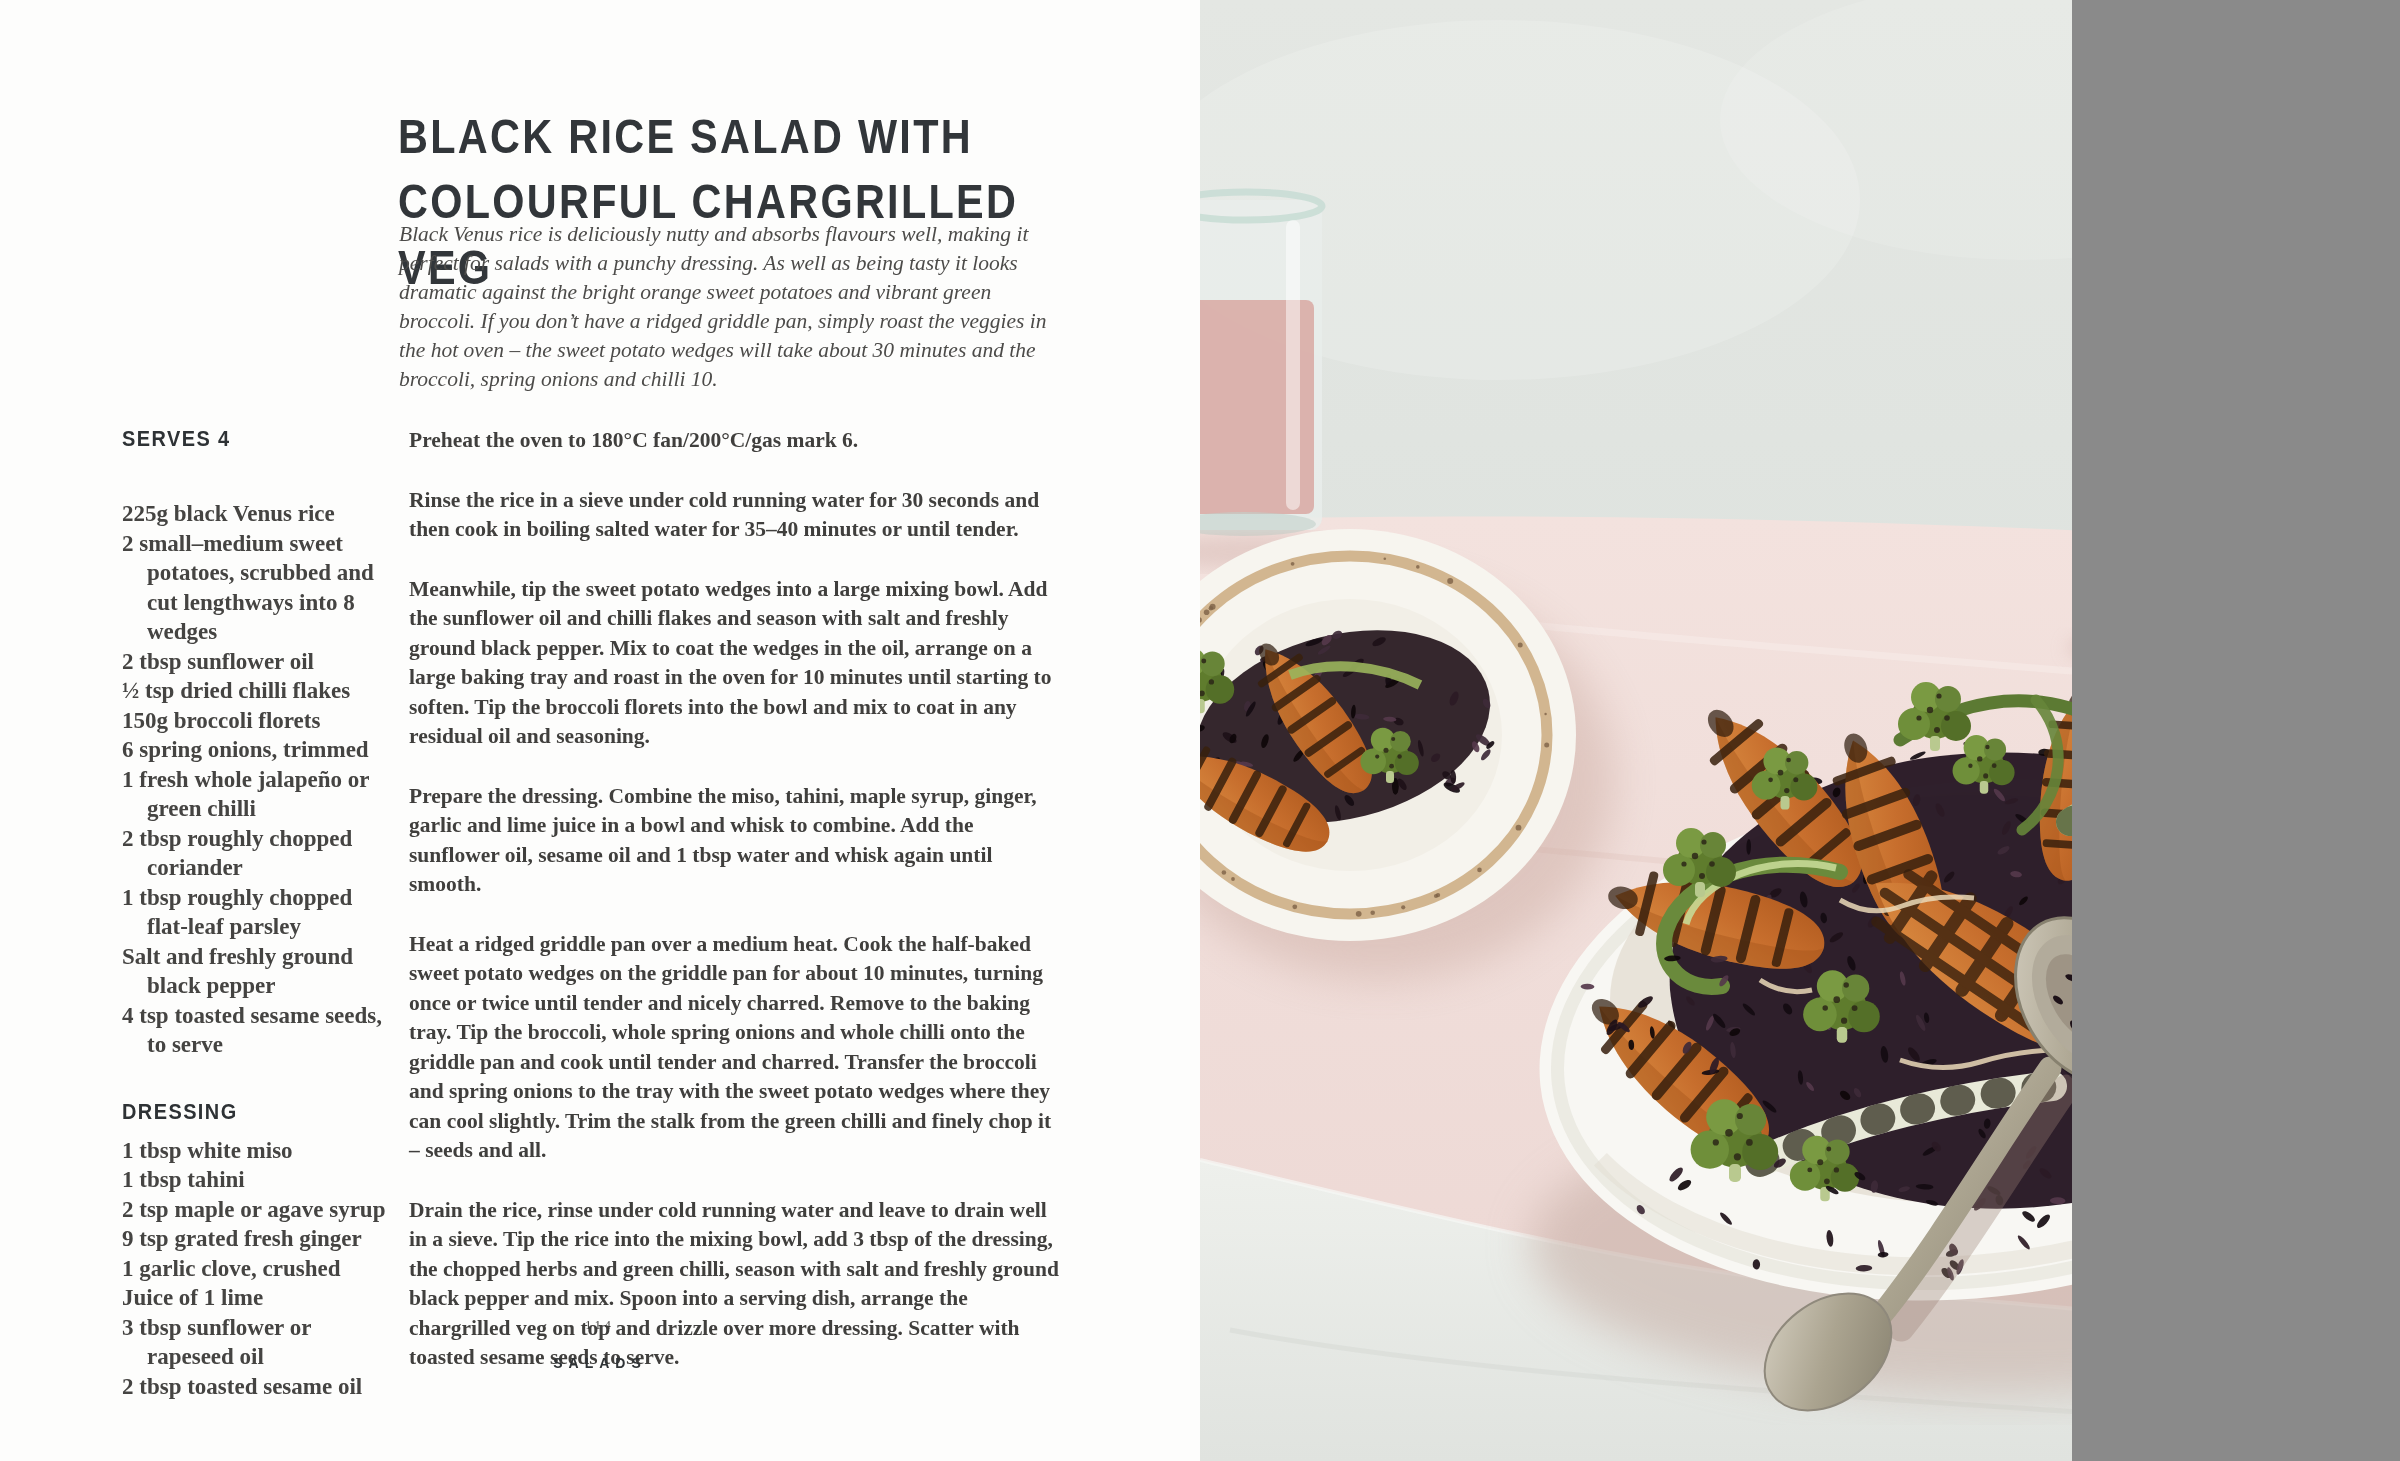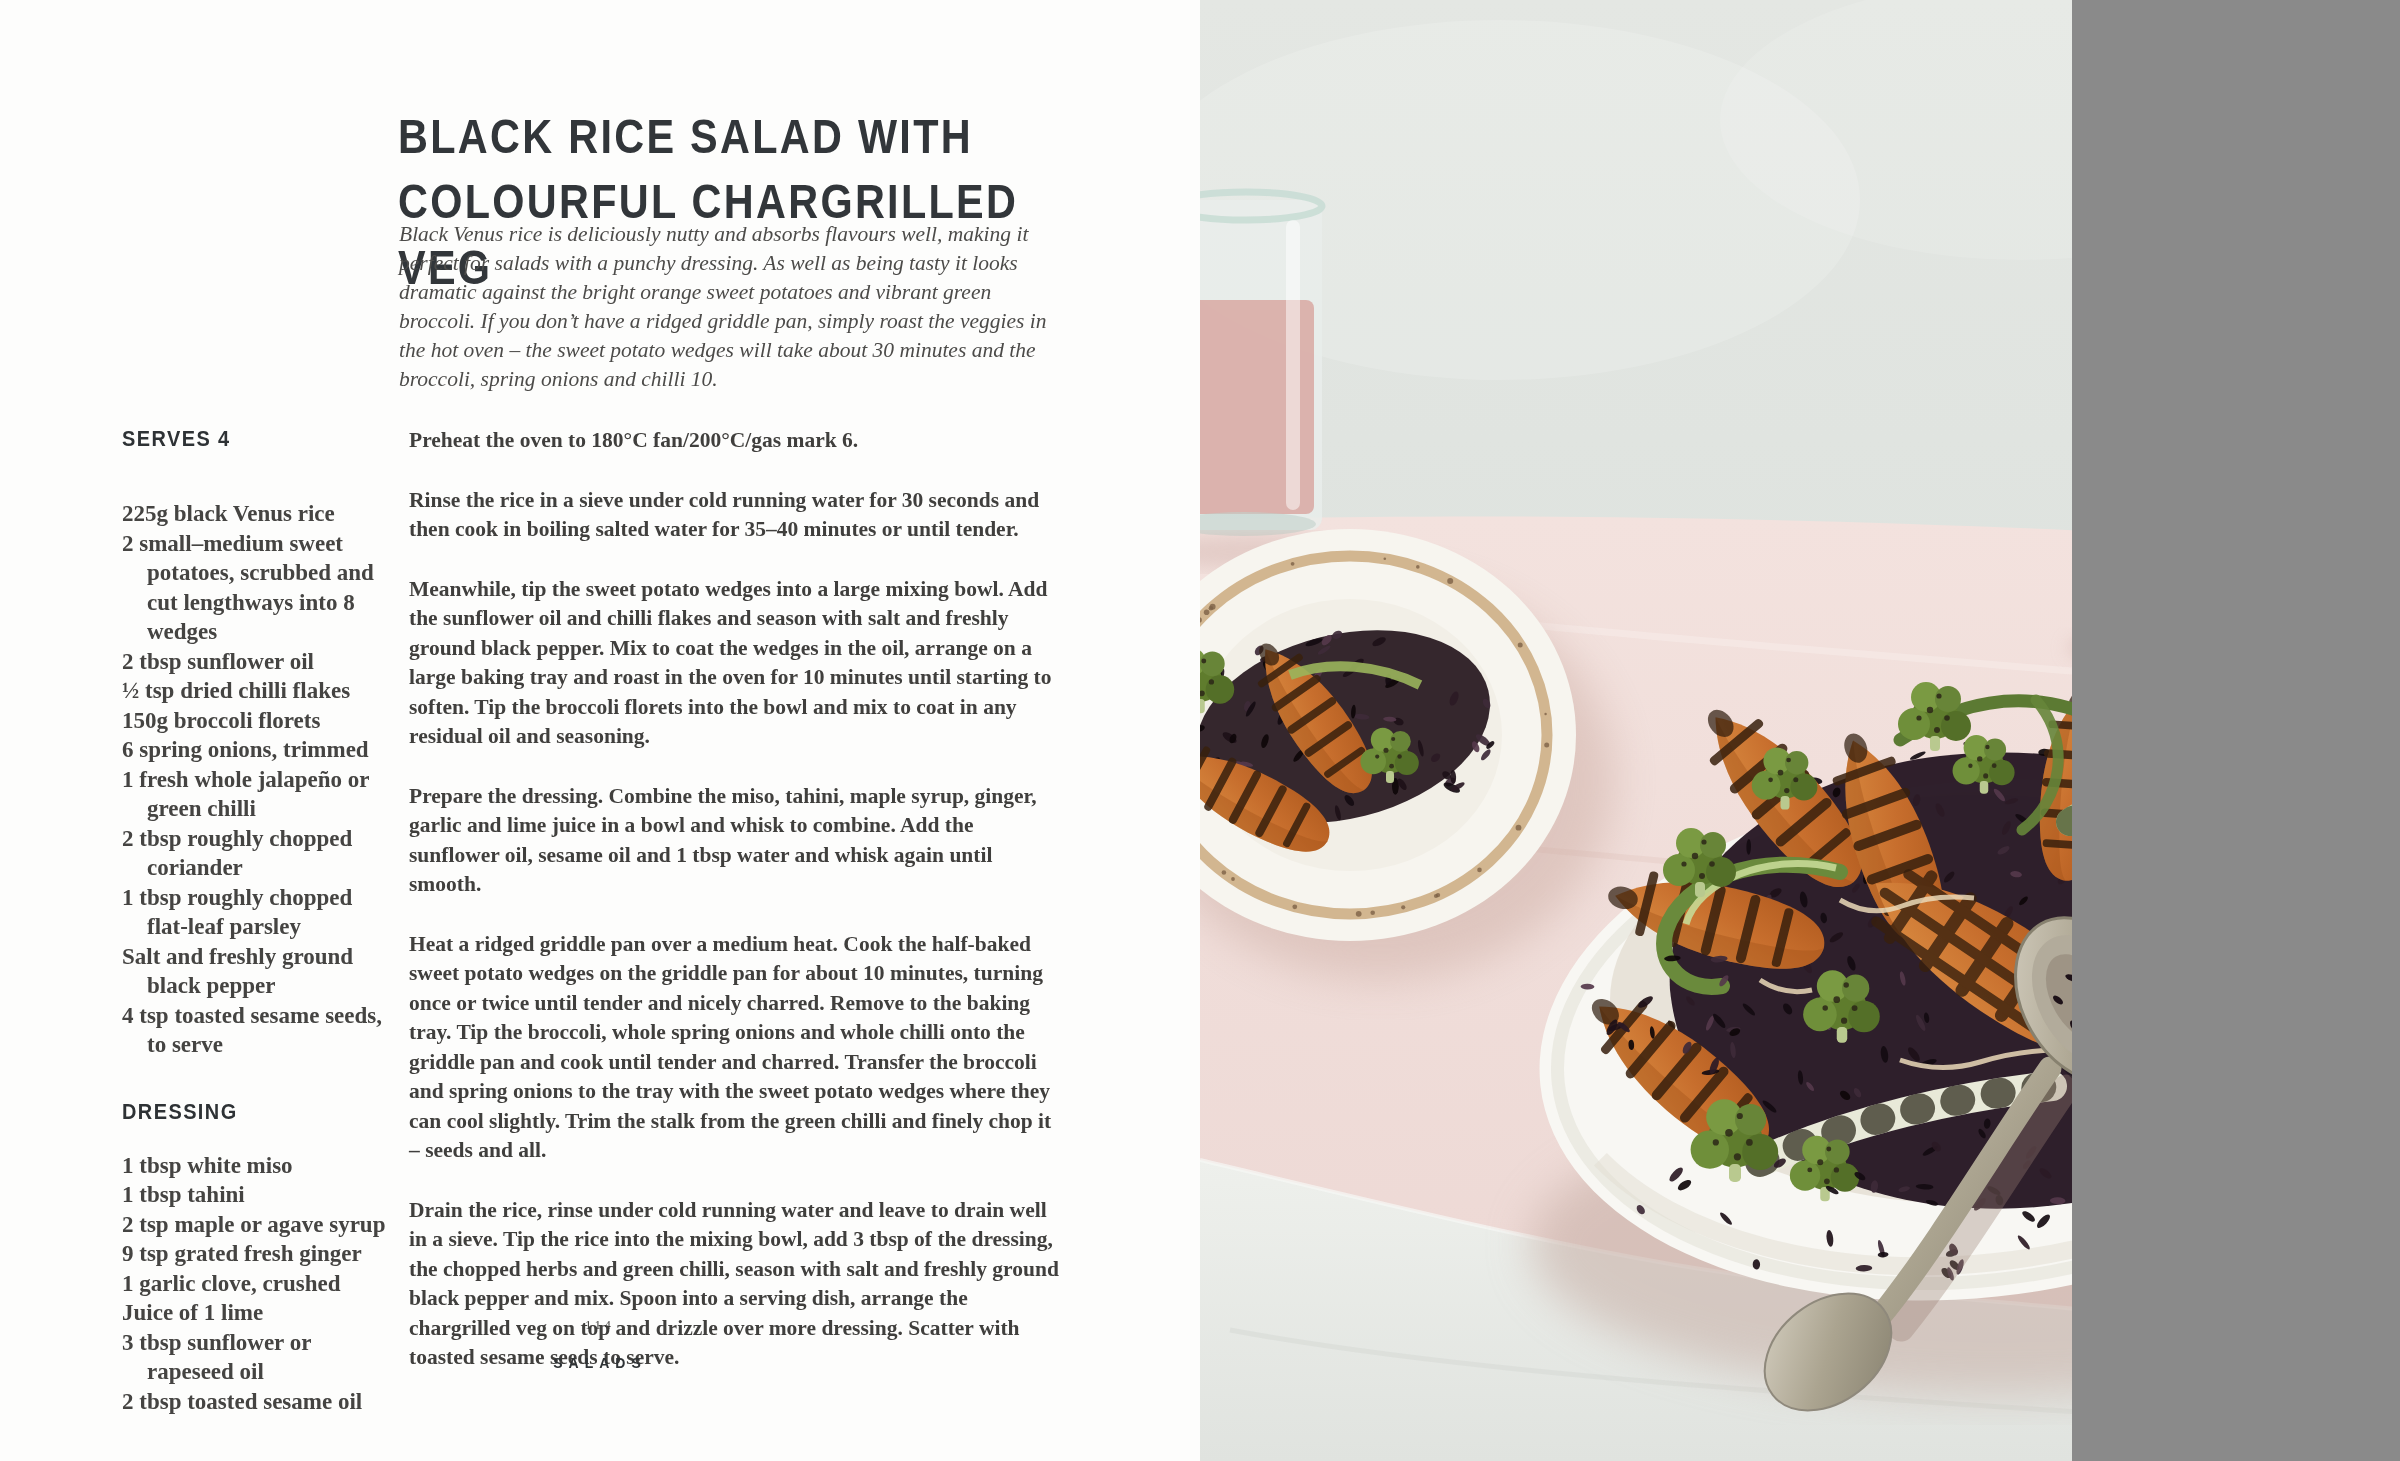--- a/index.html
+++ b/index.html
@@ -16,21 +16,21 @@
          font-style:italic;font-size:21.5px;line-height:29px;color:#4c4b49;}
 
   .sidebar{position:absolute;left:122px;top:426px;width:272px;}
   .side-label{font-family:"Liberation Sans",sans-serif;font-weight:700;
               font-size:21px;letter-spacing:1.5px;color:#2e3235;
               transform:scale(.95,1.05);transform-origin:0 0;}
   .ing-list{margin:49px 0 0 0;padding:0;list-style:none;
             font-weight:700;font-size:23px;line-height:29.5px;color:#454442;}
   .ing-list li{padding-left:25px;text-indent:-25px;}
   .dressing-label{margin-top:39px;}
-  .dressing-list{margin-top:28px;}
+  .dressing-list{margin-top:13px;}
 
   .method{position:absolute;left:398px;top:426px;width:664px;
           font-size:21.5px;line-height:29.5px;color:#403f3d;}
   .method p{margin:0 0 30px 11px;font-weight:bold;}
 
   .footer{position:absolute;left:0;width:1200px;text-align:center;}
   .page-num{top:1318px;font-size:12px;letter-spacing:4px;color:#3a3937;}
   .section{top:1355px;font-family:"Liberation Sans",sans-serif;font-weight:700;
            font-size:14px;letter-spacing:6px;color:#2e3235;}
 

